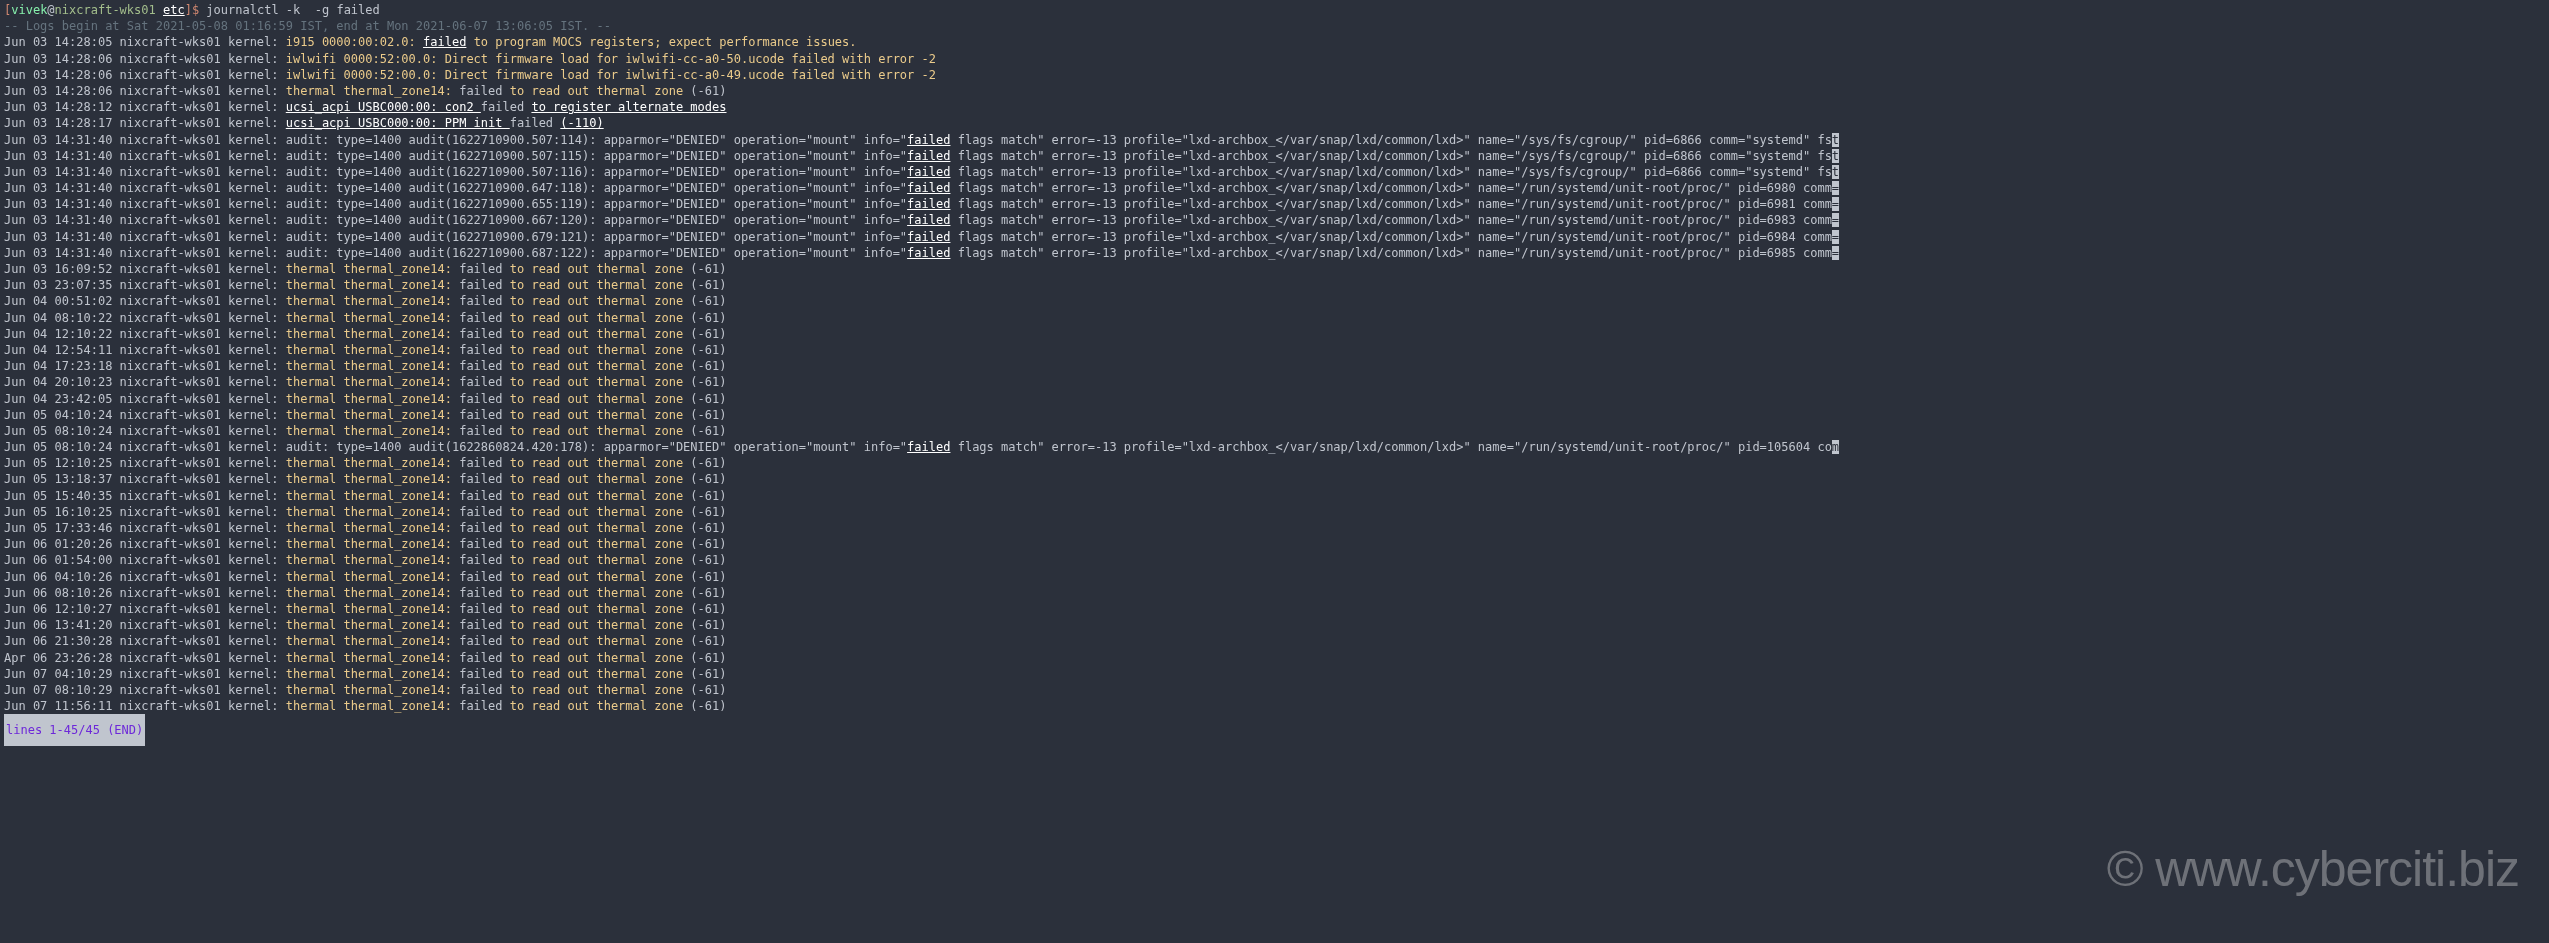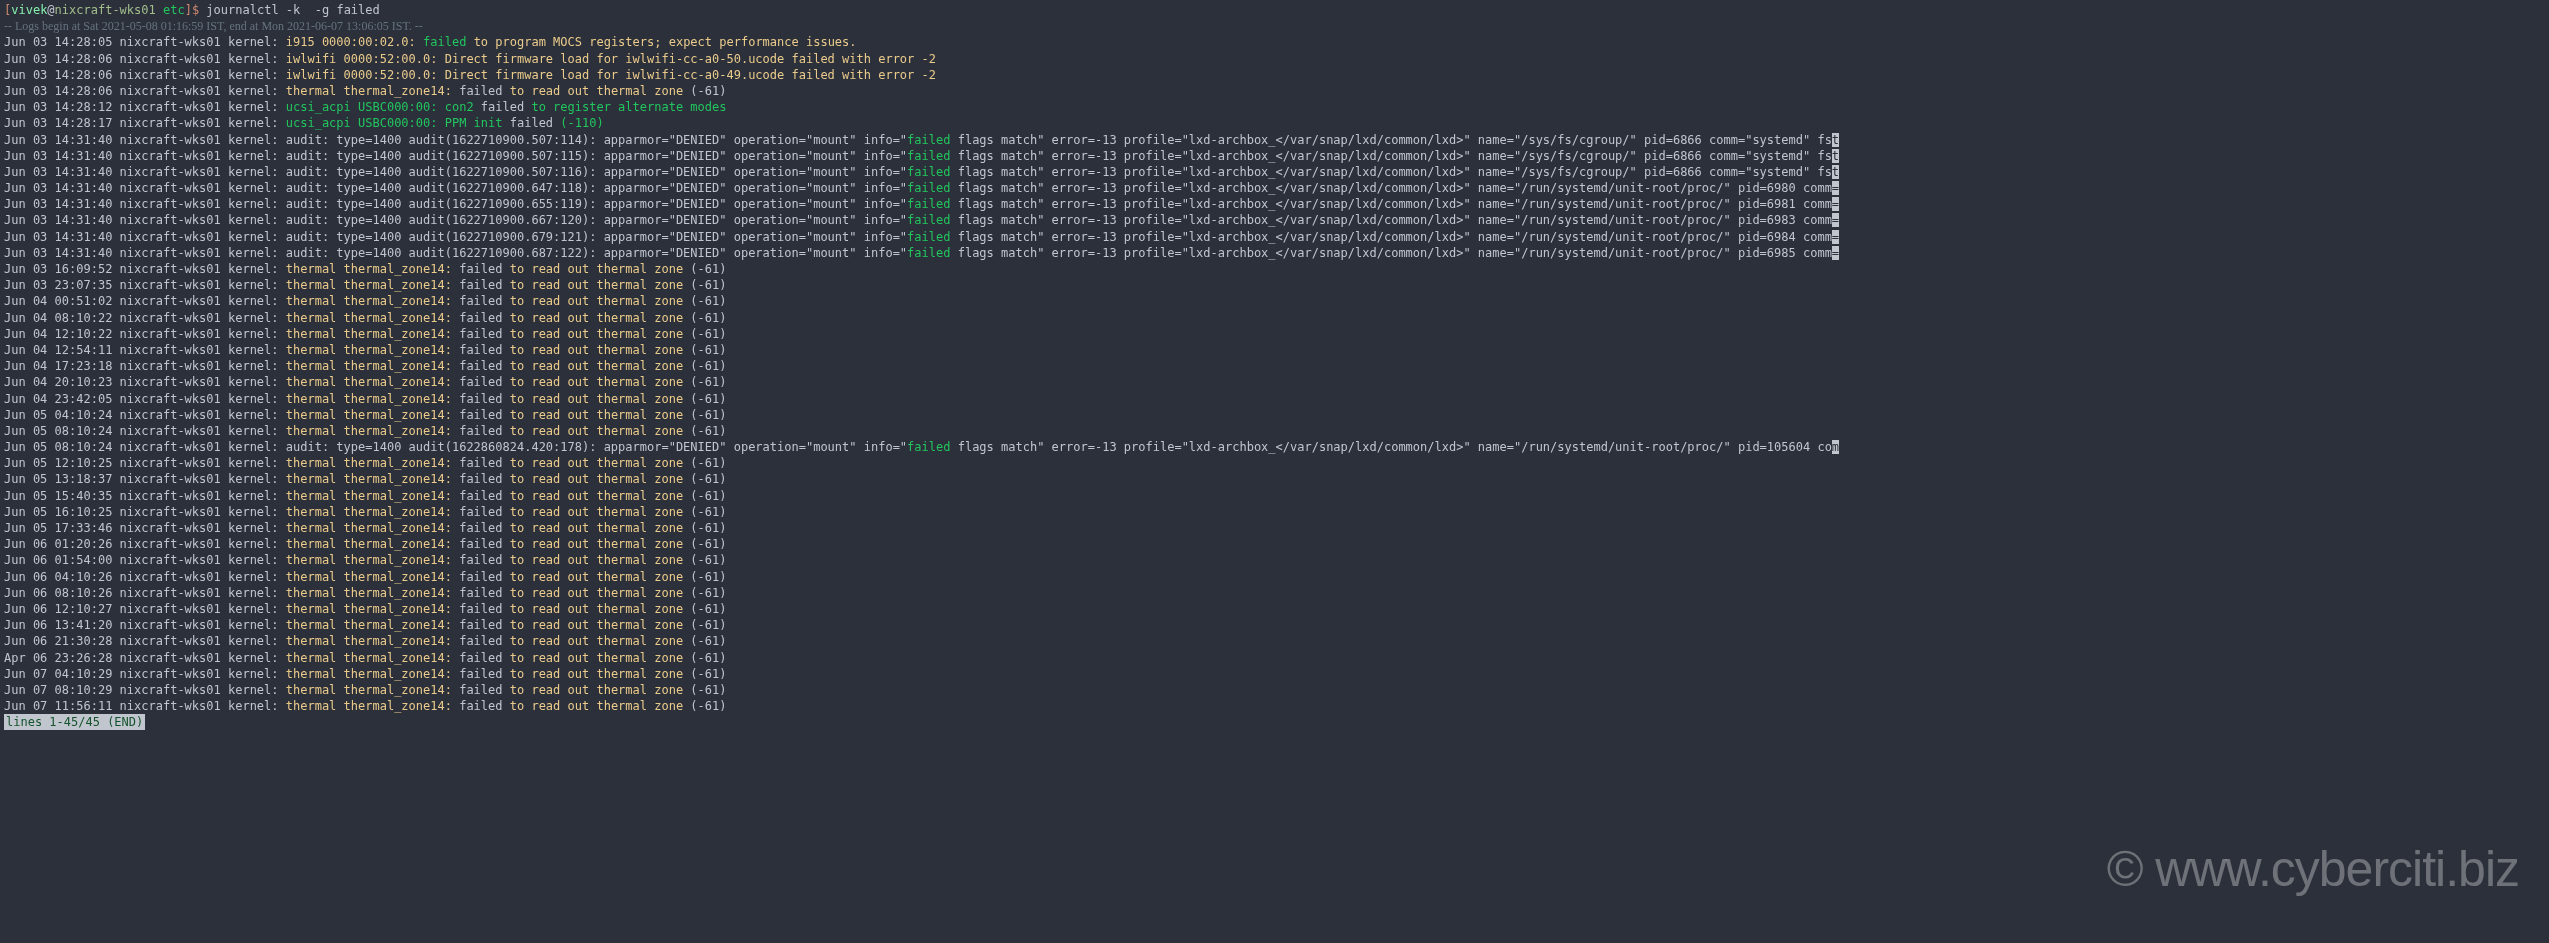--- a/index.html
+++ b/index.html
@@ -11,30 +11,30 @@
     line-height: 1.35;
     padding: 2px 4px;
     white-space: nowrap;
     overflow: hidden;
     position: relative;
     min-height: 943px;
   }
   .orange  { color: #d08770; }
   .cyan    { color: #86efac; }
   .green   { color: #a3be8c; }
-  .red     { color: #22c55e; }
+  .red     { color: #ffffff; text-decoration: underline; }
   .yellow  { color: #ebcb8b; }
   .grey    { color: #c0c5ce; }
-  .dim     { color: #65737e; font-family: Liberation Serif, serif; }
+  .dim     { color: #65737e; }
   .line    { white-space: pre; }
   .status-bar {
     background: #c0c5ce;
-    color: #14532d;
+    color: #6d28d9;
     display: inline-block;
-    padding: 0 2px;
+    padding: 8px 2px;
   }
   .watermark {
     position: absolute;
     right: 30px;
     bottom: 40px;
     font-family: Arial, Helvetica, sans-serif;
     font-size: 50px;
     color: rgba(220,220,220,0.38);
     pointer-events: none;
     letter-spacing: -1px;

